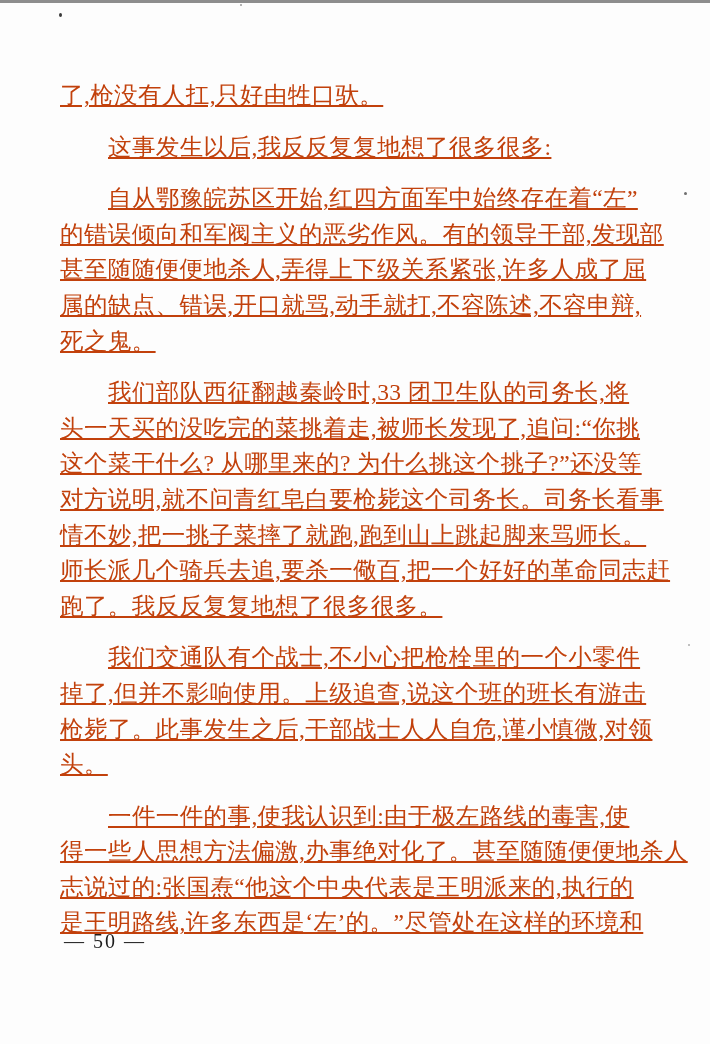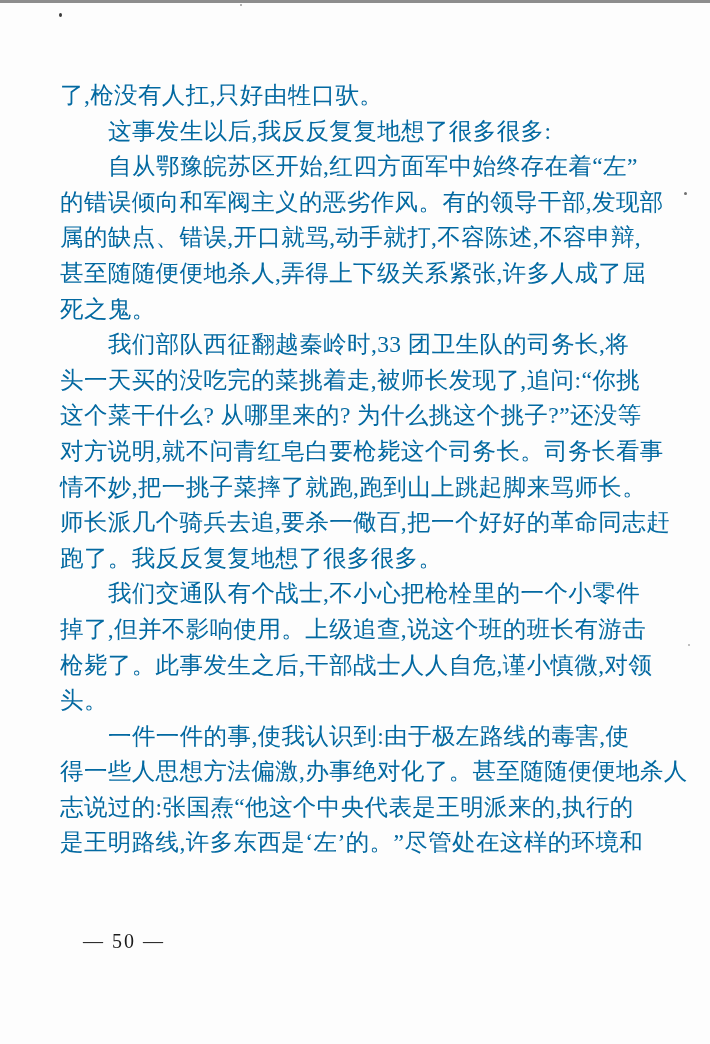--- a/index.html
+++ b/index.html
@@ -21,36 +21,38 @@
     left: 0;
     width: 710px;
     height: 3px;
     background: #8d8d8d;
   }
   .text-block {
     position: absolute;
     top: 78px;
     left: 60px;
     width: 586px;
-    color: #0369a1;
+    color: #c2410c;
     font-size: 23.5px;
     line-height: 35.6px;
     letter-spacing: 0.4px;
+    text-decoration: underline;
   }
   .line {
     height: 35.6px;
     white-space: nowrap;
   }
   .line.indent {
     padding-left: 48px;
+    margin-top: 16px;
   }
   .footer {
     position: absolute;
     top: 929px;
-    left: 83px;
+    left: 64px;
     color: #1c1c1c;
     font-size: 20px;
     line-height: 24px;
     letter-spacing: 2px;
     text-align: center;
   }
   .speck {
     position: absolute;
     border-radius: 50%;
     display: block;
@@ -72,22 +74,22 @@
   <i class="speck s2"></i>
   <i class="speck s3"></i>
   <i class="speck s4"></i>
   <i class="speck s5"></i>
 
   <div class="text-block">
     <div class="line">了,枪没有人扛,只好由牲口驮。</div>
     <div class="line indent">这事发生以后,我反反复复地想了很多很多:</div>
     <div class="line indent">自从鄂豫皖苏区开始,红四方面军中始终存在着“左”</div>
     <div class="line">的错误倾向和军阀主义的恶劣作风。有的领导干部,发现部</div>
+    <div class="line">甚至随随便便地杀人,弄得上下级关系紧张,许多人成了屈</div>
     <div class="line">属的缺点、错误,开口就骂,动手就打,不容陈述,不容申辩,</div>
-    <div class="line">甚至随随便便地杀人,弄得上下级关系紧张,许多人成了屈</div>
     <div class="line">死之鬼。</div>
     <div class="line indent">我们部队西征翻越秦岭时,33 团卫生队的司务长,将</div>
     <div class="line">头一天买的没吃完的菜挑着走,被师长发现了,追问:“你挑</div>
     <div class="line">这个菜干什么? 从哪里来的? 为什么挑这个挑子?”还没等</div>
     <div class="line">对方说明,就不问青红皂白要枪毙这个司务长。司务长看事</div>
     <div class="line">情不妙,把一挑子菜摔了就跑,跑到山上跳起脚来骂师长。</div>
     <div class="line">师长派几个骑兵去追,要杀一儆百,把一个好好的革命同志赶</div>
     <div class="line">跑了。我反反复复地想了很多很多。</div>
     <div class="line indent">我们交通队有个战士,不小心把枪栓里的一个小零件</div>
     <div class="line">掉了,但并不影响使用。上级追查,说这个班的班长有游击</div>

